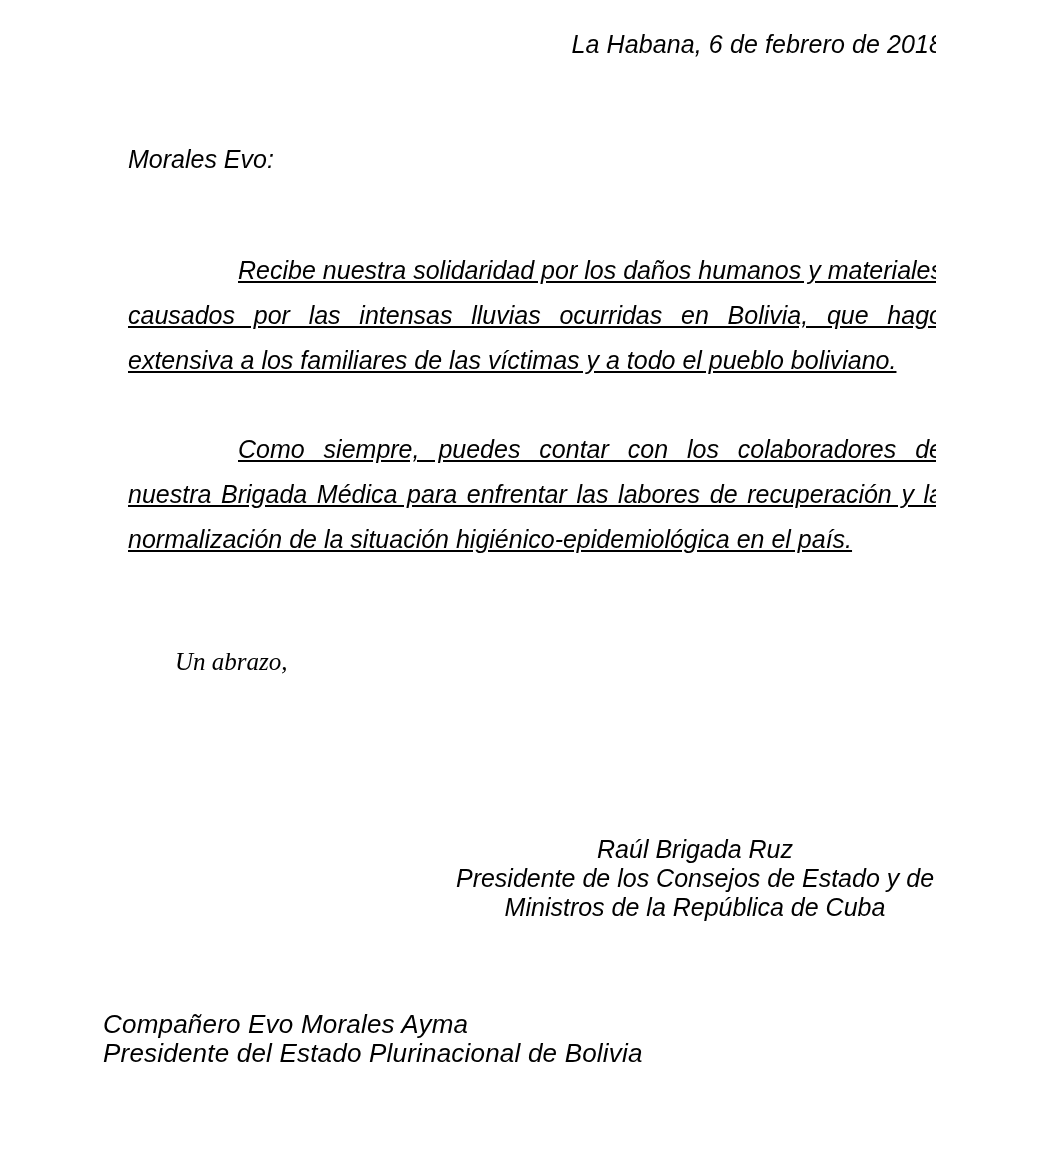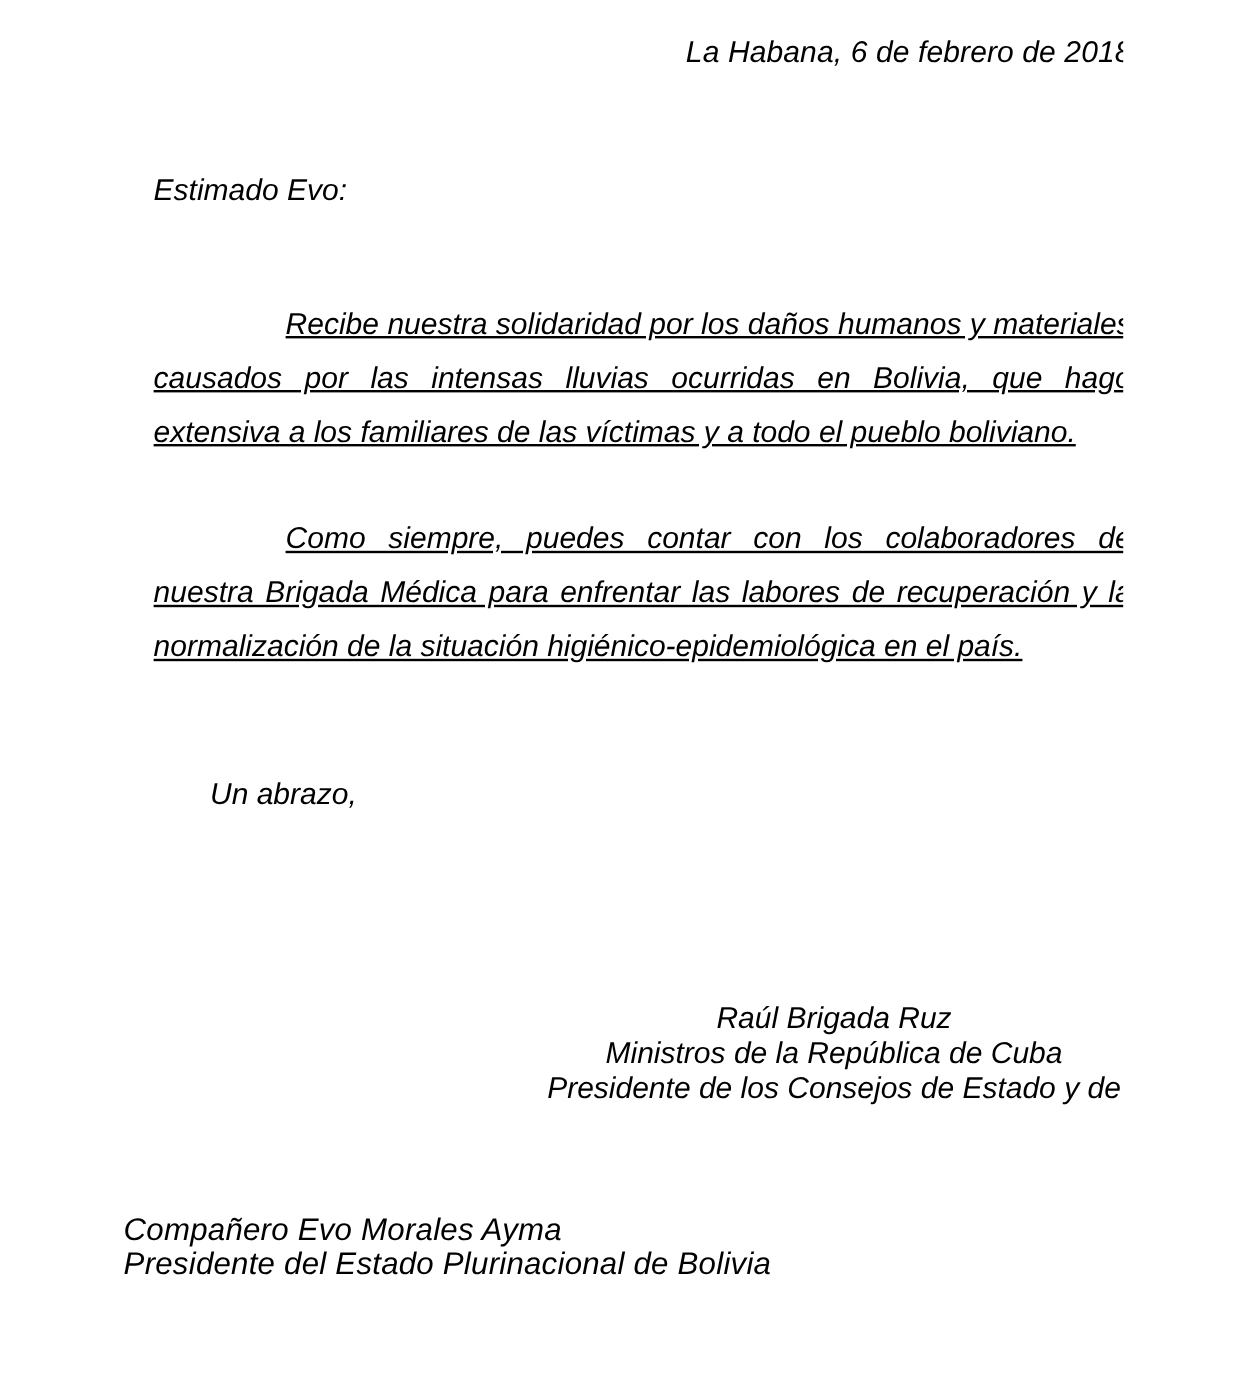--- a/index.html
+++ b/index.html
@@ -69,20 +69,21 @@
 
   
   .closing {
     position: absolute;
     left: 175px;
     top: 645px;
     font-style: italic;
     font-size: 25px;
     line-height: 34px;
     white-space: nowrap;
+    font-family: Liberation Serif, serif;
   }
 
   
   .signature {
     position: absolute;
     left: 415px;
     top: 835px;
     width: 560px;
     text-align: center;
   }
@@ -108,33 +109,33 @@
     letter-spacing: 0.2px;
   }
 </style>
 </head>
 <body>
 
 <div class="page">
 
   <div class="date-line">La Habana, 6 de febrero de 2018</div>
 
-  <div class="salutation">Estimado Evo:</div>
+  <div class="salutation">Morales Evo:</div>
 
   <div class="body-block">
     <p class="body-par">Recibe nuestra solidaridad por los daños humanos y materiales causados por  las intensas lluvias ocurridas en Bolivia, que hago extensiva  a los familiares de las víctimas y a todo el pueblo boliviano.</p>
     <p class="body-par second">Como siempre, puedes contar con los colaboradores de nuestra Brigada Médica para enfrentar las labores de recuperación y la normalización  de la situación higiénico-epidemiológica en el país.</p>
   </div>
 
   <div class="closing">Un abrazo,</div>
 
   <div class="signature">
     <div>Raúl Brigada Ruz</div>
+    <div>Presidente de los Consejos de Estado y de</div>
     <div>Ministros de la República de Cuba</div>
-    <div>Presidente de los Consejos de Estado y de</div>
   </div>
 
   <div class="addressee">
     <div>Compañero Evo Morales Ayma</div>
     <div>Presidente del Estado Plurinacional de Bolivia</div>
   </div>
 
 </div>
 
 </body></html>

